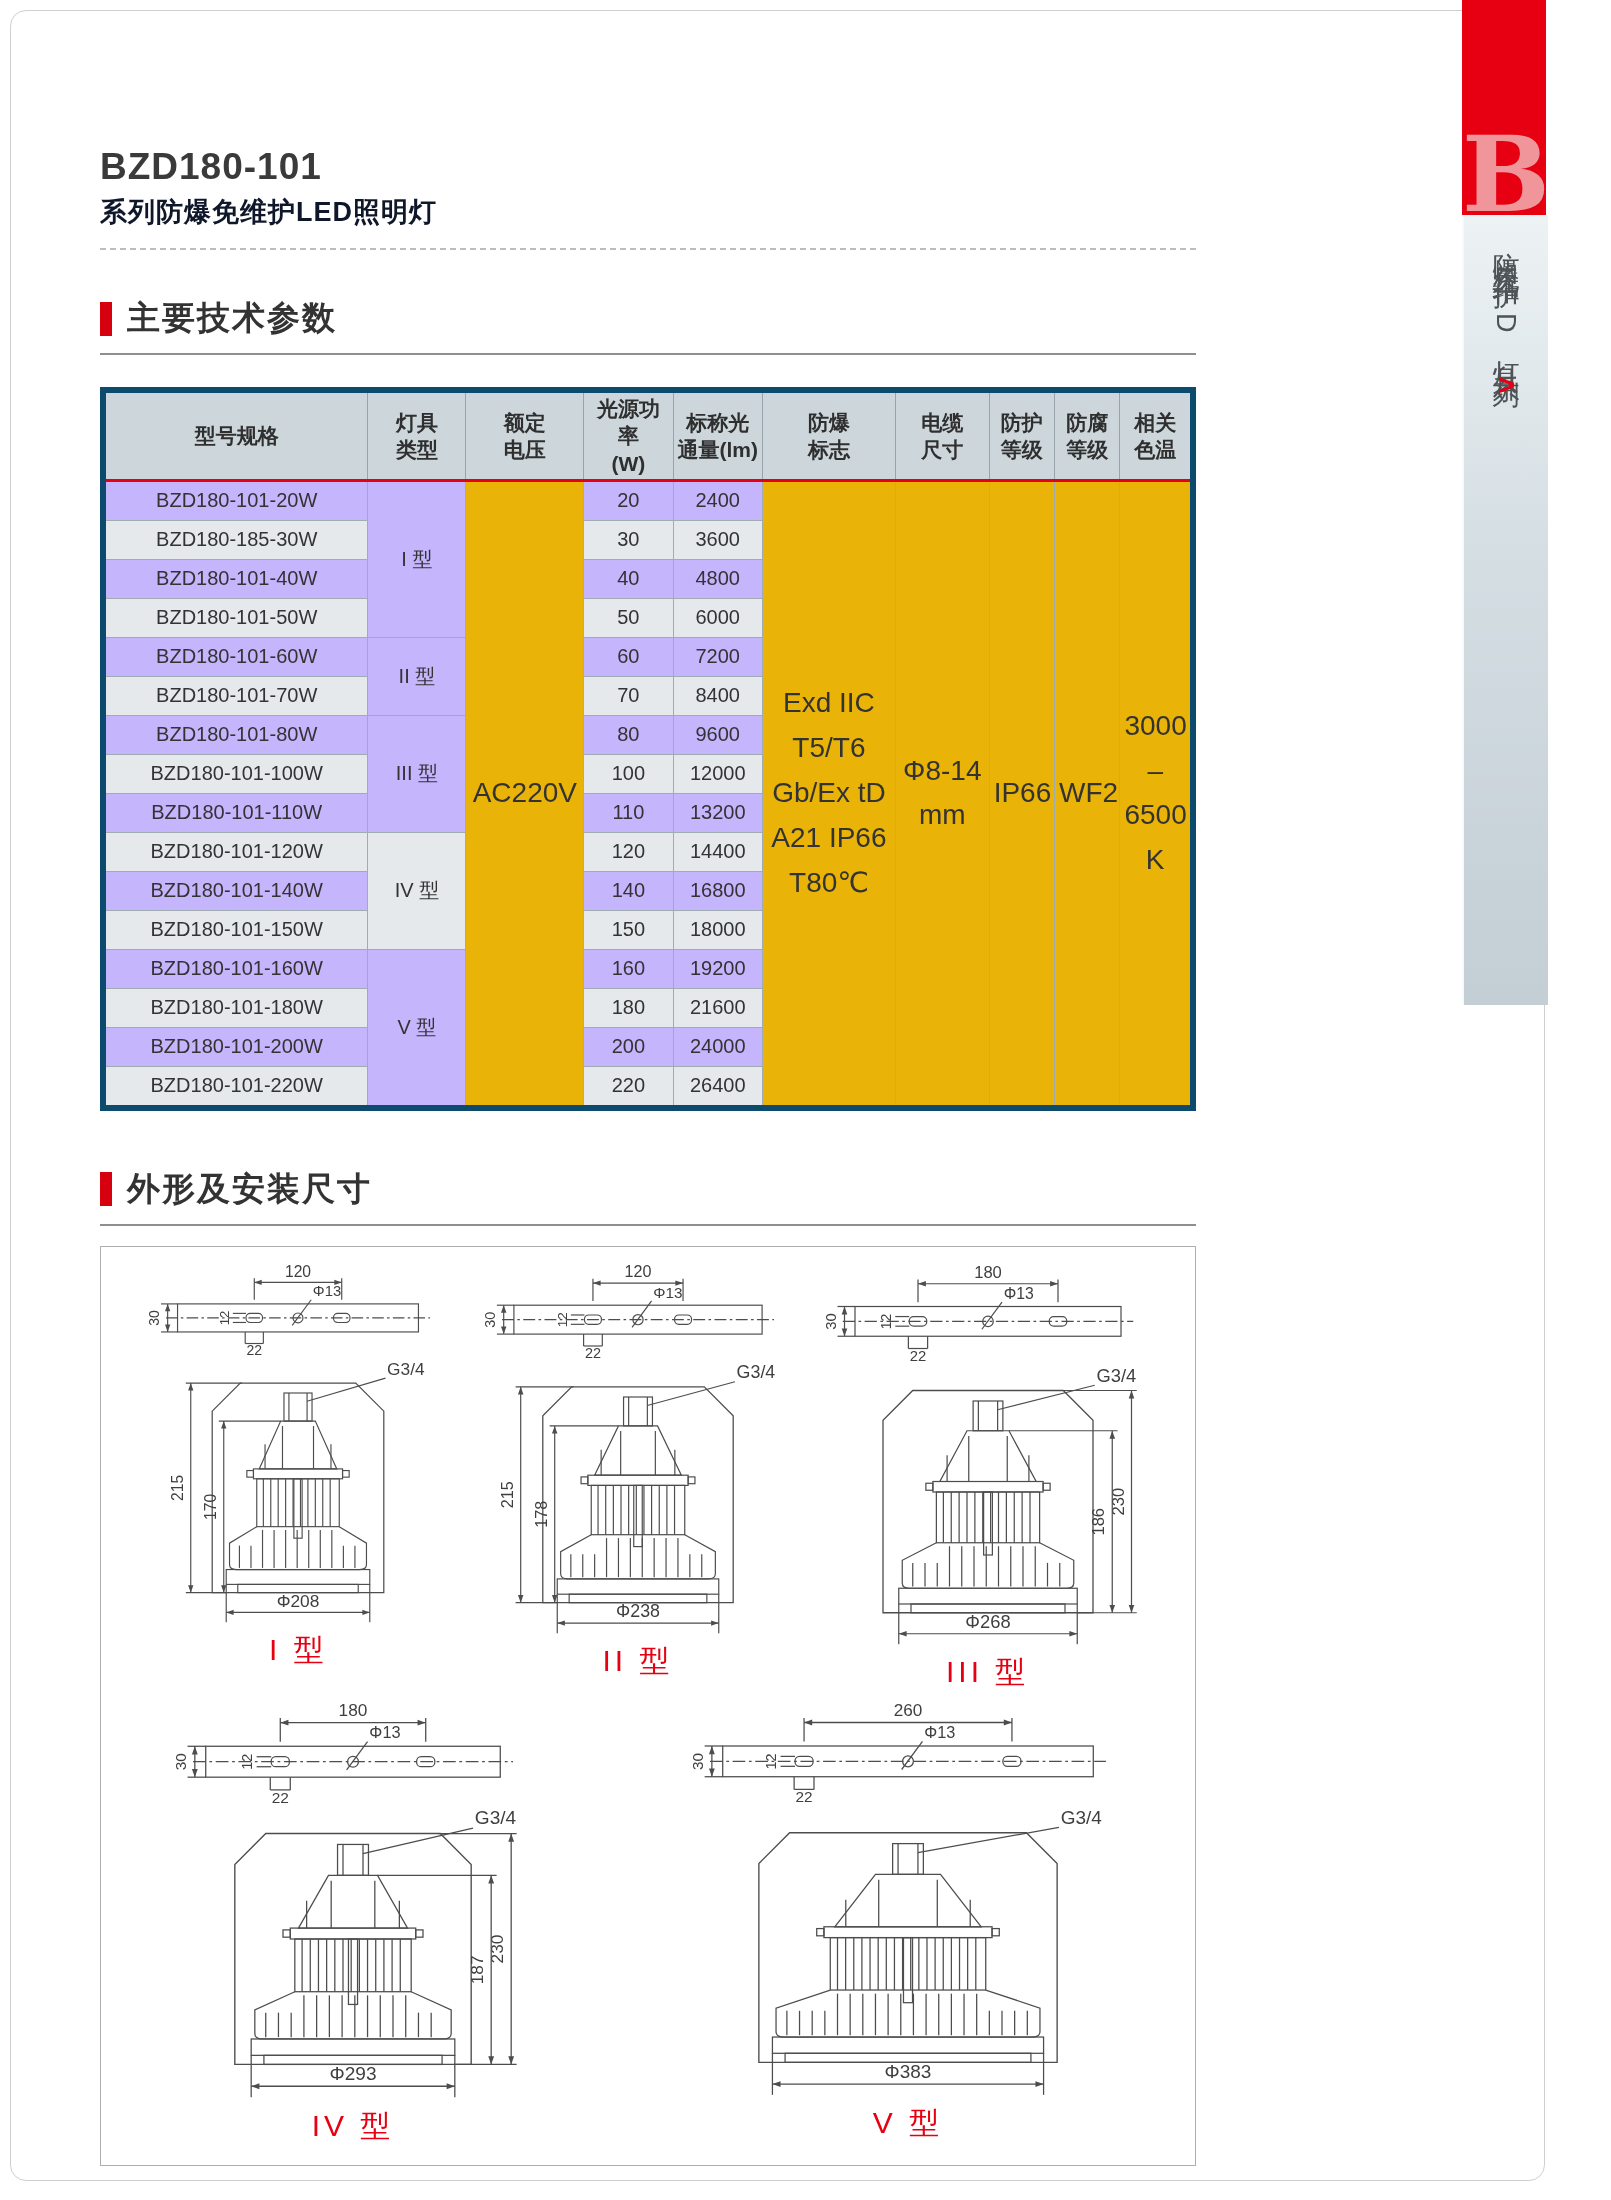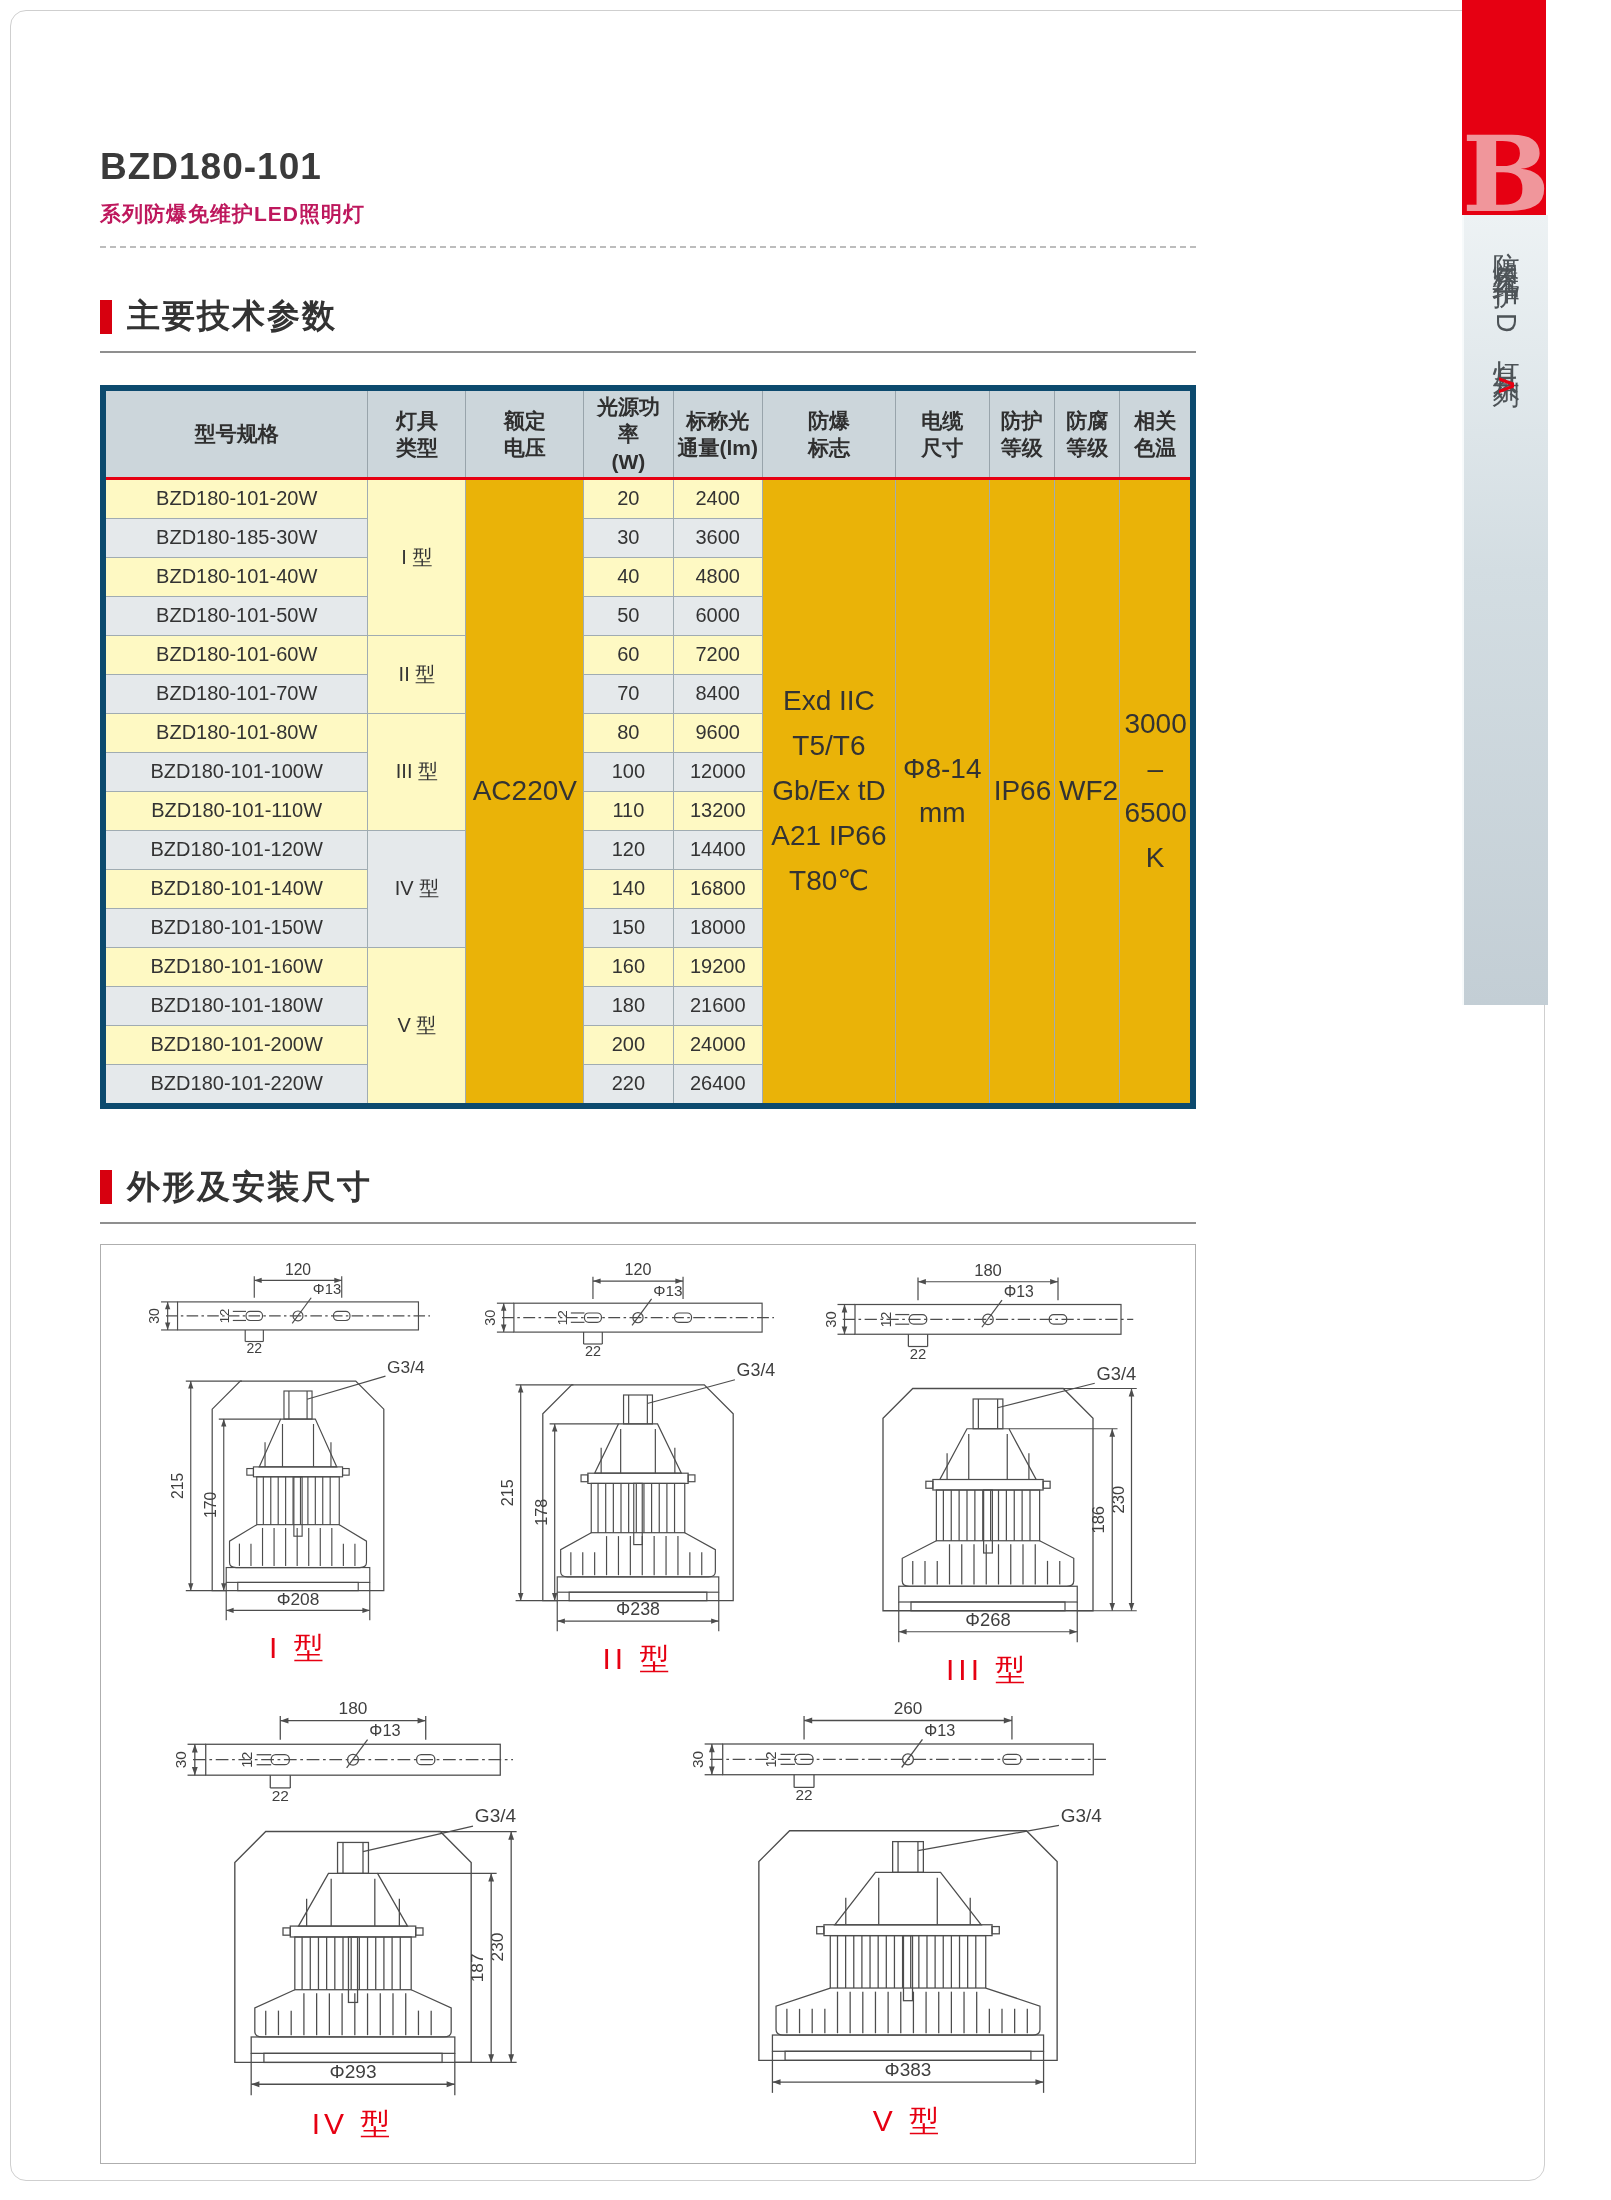--- a/index.html
+++ b/index.html
@@ -34,40 +34,40 @@
     padding-top:16px;
   }
   .side-strip .varrow{
     text-orientation:upright;color:#e60012;font-weight:800;font-size:30px;
     letter-spacing:0;
   }
   
   .content{position:absolute;left:100px;top:0;width:1096px;}
   .title-block{margin-top:146px;}
   .title-line1{font-size:37px;font-weight:800;color:#3a3a3a;letter-spacing:1px;}
-  .title-line2{font-size:21px;font-weight:700;color:#be185d;margin-top:12px;letter-spacing:1px;}
+  .title-line2{font-size:27px;font-weight:700;color:#0f172a;margin-top:6px;letter-spacing:1px;}
   .dash-rule{margin-top:18px;border-top:2px dashed #bdbdbd;height:0;}
   .section-head{
     margin-top:46px;display:flex;align-items:center;gap:15px;
     border-bottom:2px solid #8f8f8f;padding-bottom:12px;
   }
   .section-head .red-bar{width:12px;height:34px;background:#d7000f;}
   .section-head .sec-title{font-size:33px;font-weight:700;color:#333;letter-spacing:2px;}
   
   table.specs{
     margin-top:32px;width:100%;border-collapse:collapse;table-layout:fixed;
     border:6px solid #0c4a6e;
   }
   table.specs th{
     background:#ccd6db;border:1px solid #98a4ab;border-bottom:3px solid #e60012;
     font-size:21px;font-weight:700;color:#2f2f2f;height:76px;
     white-space:pre-line;line-height:1.3;padding:2px 3px;
   }
   table.specs td{
-    background:#fef9c3;border:1px solid #a0acb2;font-size:20px;color:#333;
+    background:#c4b5fd;border:1px solid #a0acb2;font-size:20px;color:#333;
     height:36px;text-align:center;white-space:pre-line;line-height:1.25;
     padding:1px 4px;
   }
   table.specs tbody tr:nth-child(even) td{background:#e5e9eb;}
   table.specs td.merged{line-height:1.6;font-size:28px;background:#eab308;}
   .note-line{margin-top:14px;font-size:21px;color:#e60012;font-weight:600;letter-spacing:1px;}
   
   .draw-box{
     margin-top:20px;border:1px solid #aeaeae;background:#fff;
     padding:14px 0 18px 0;

